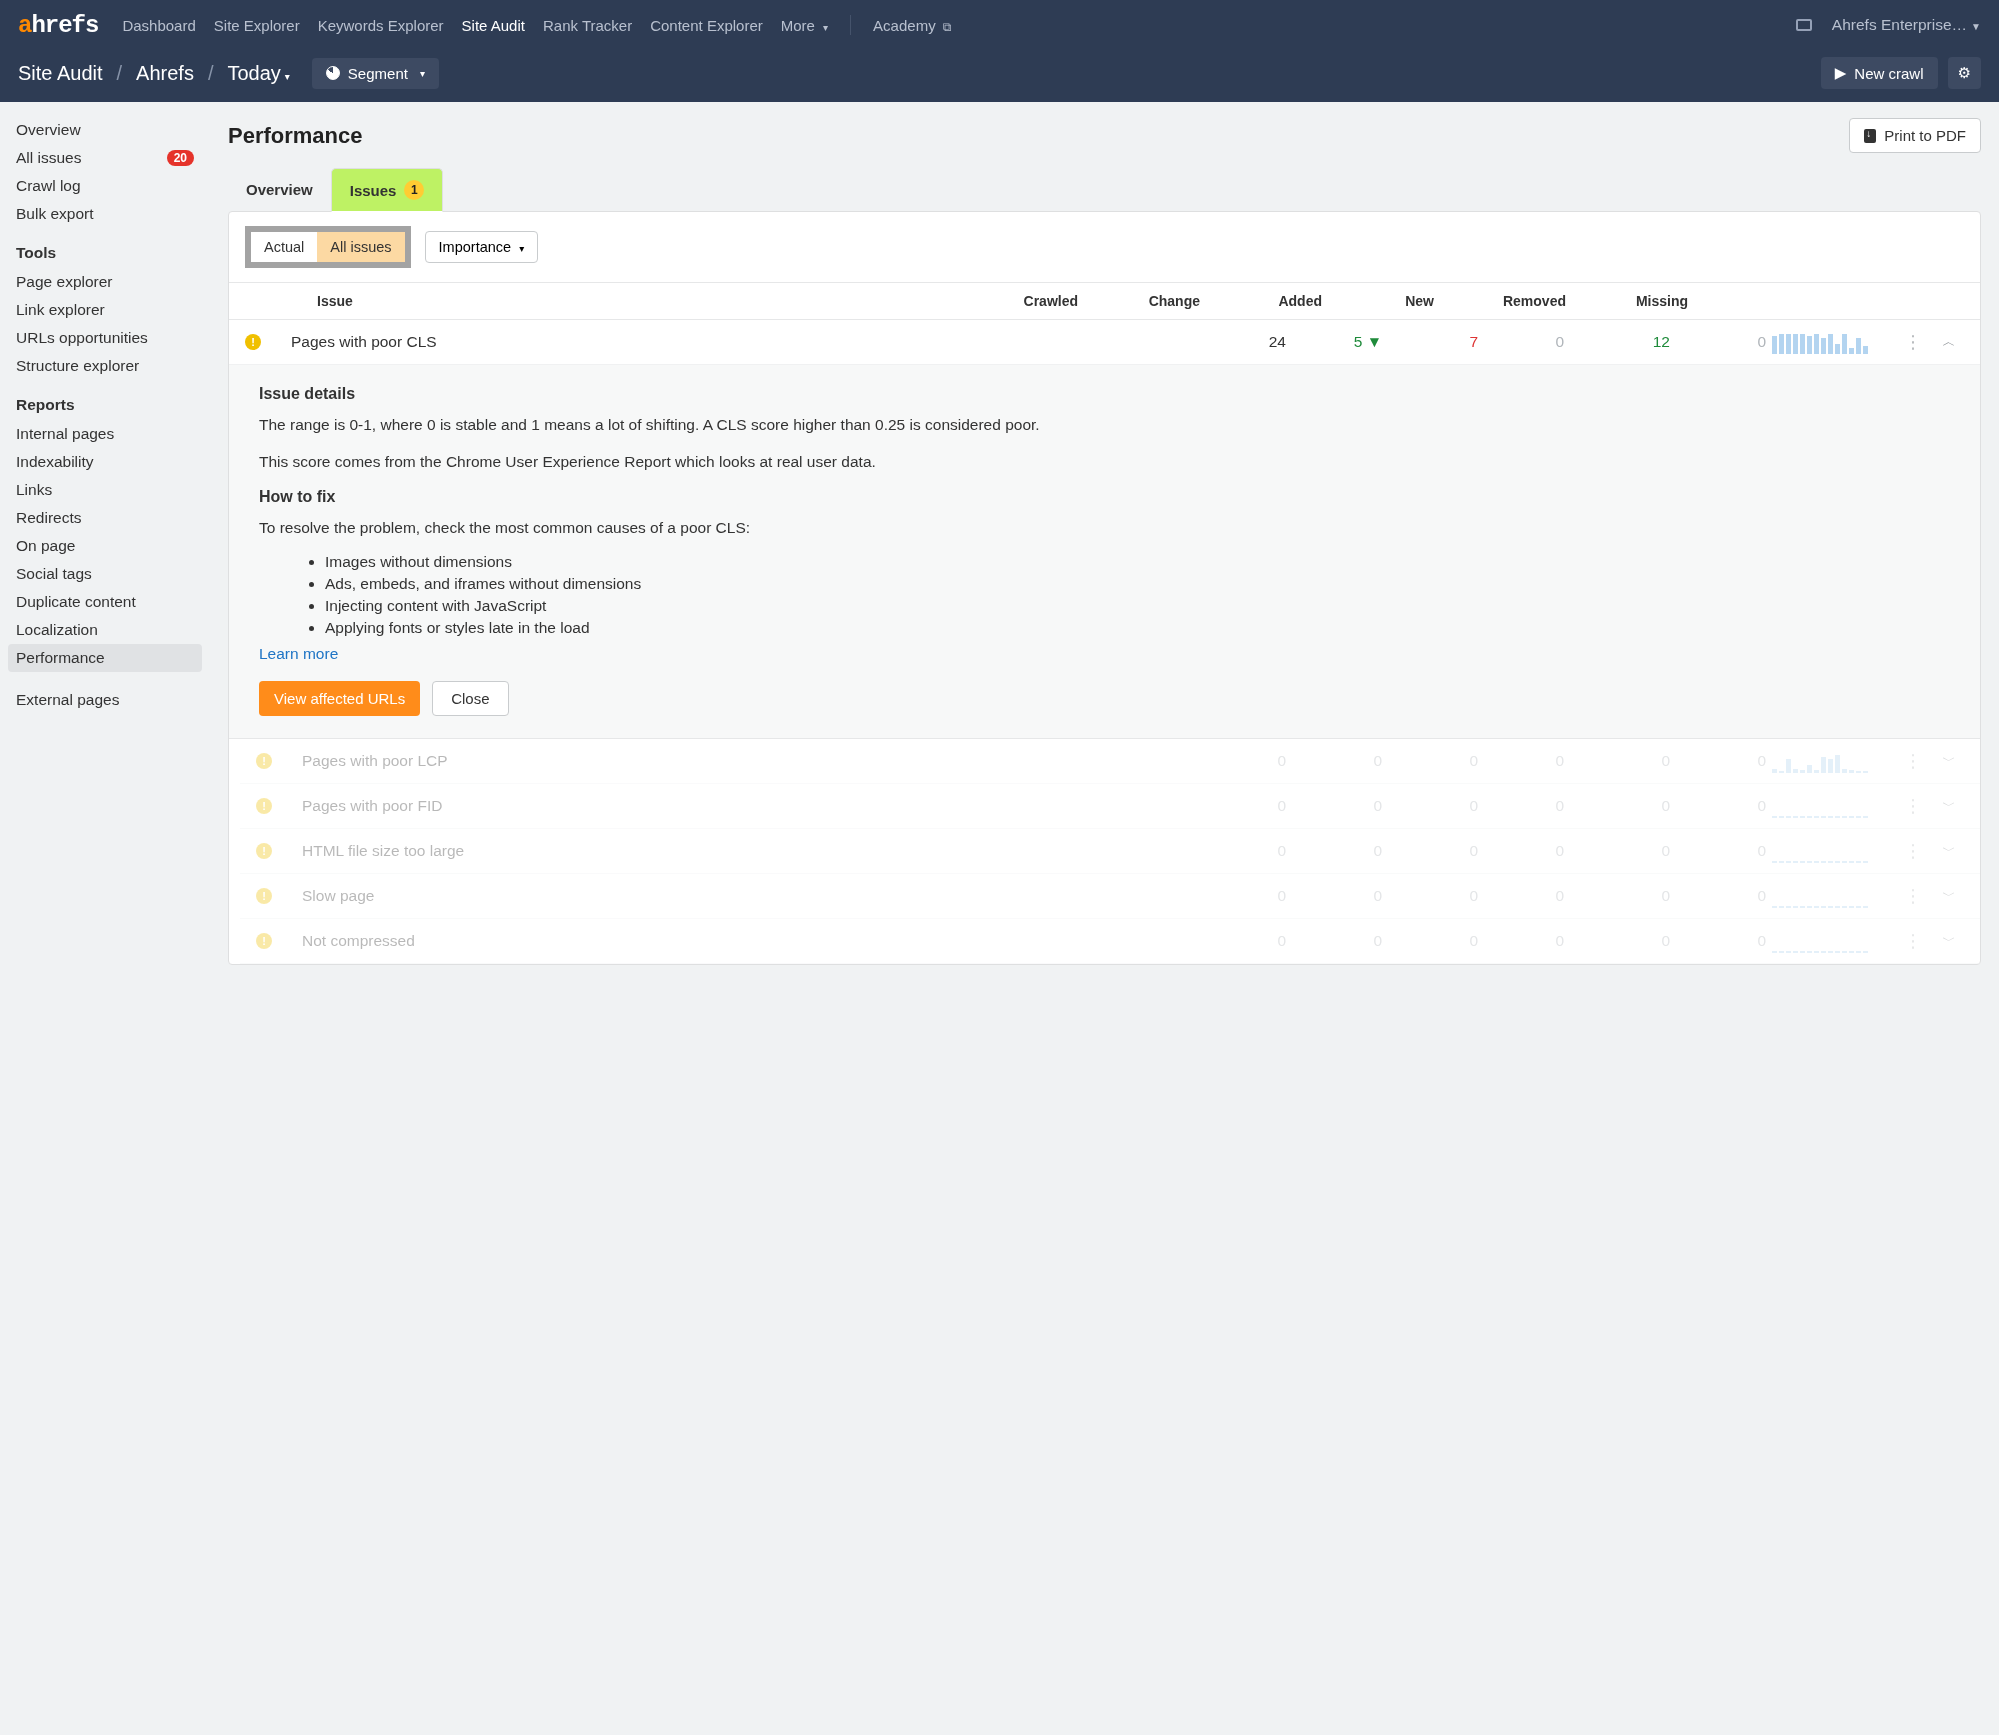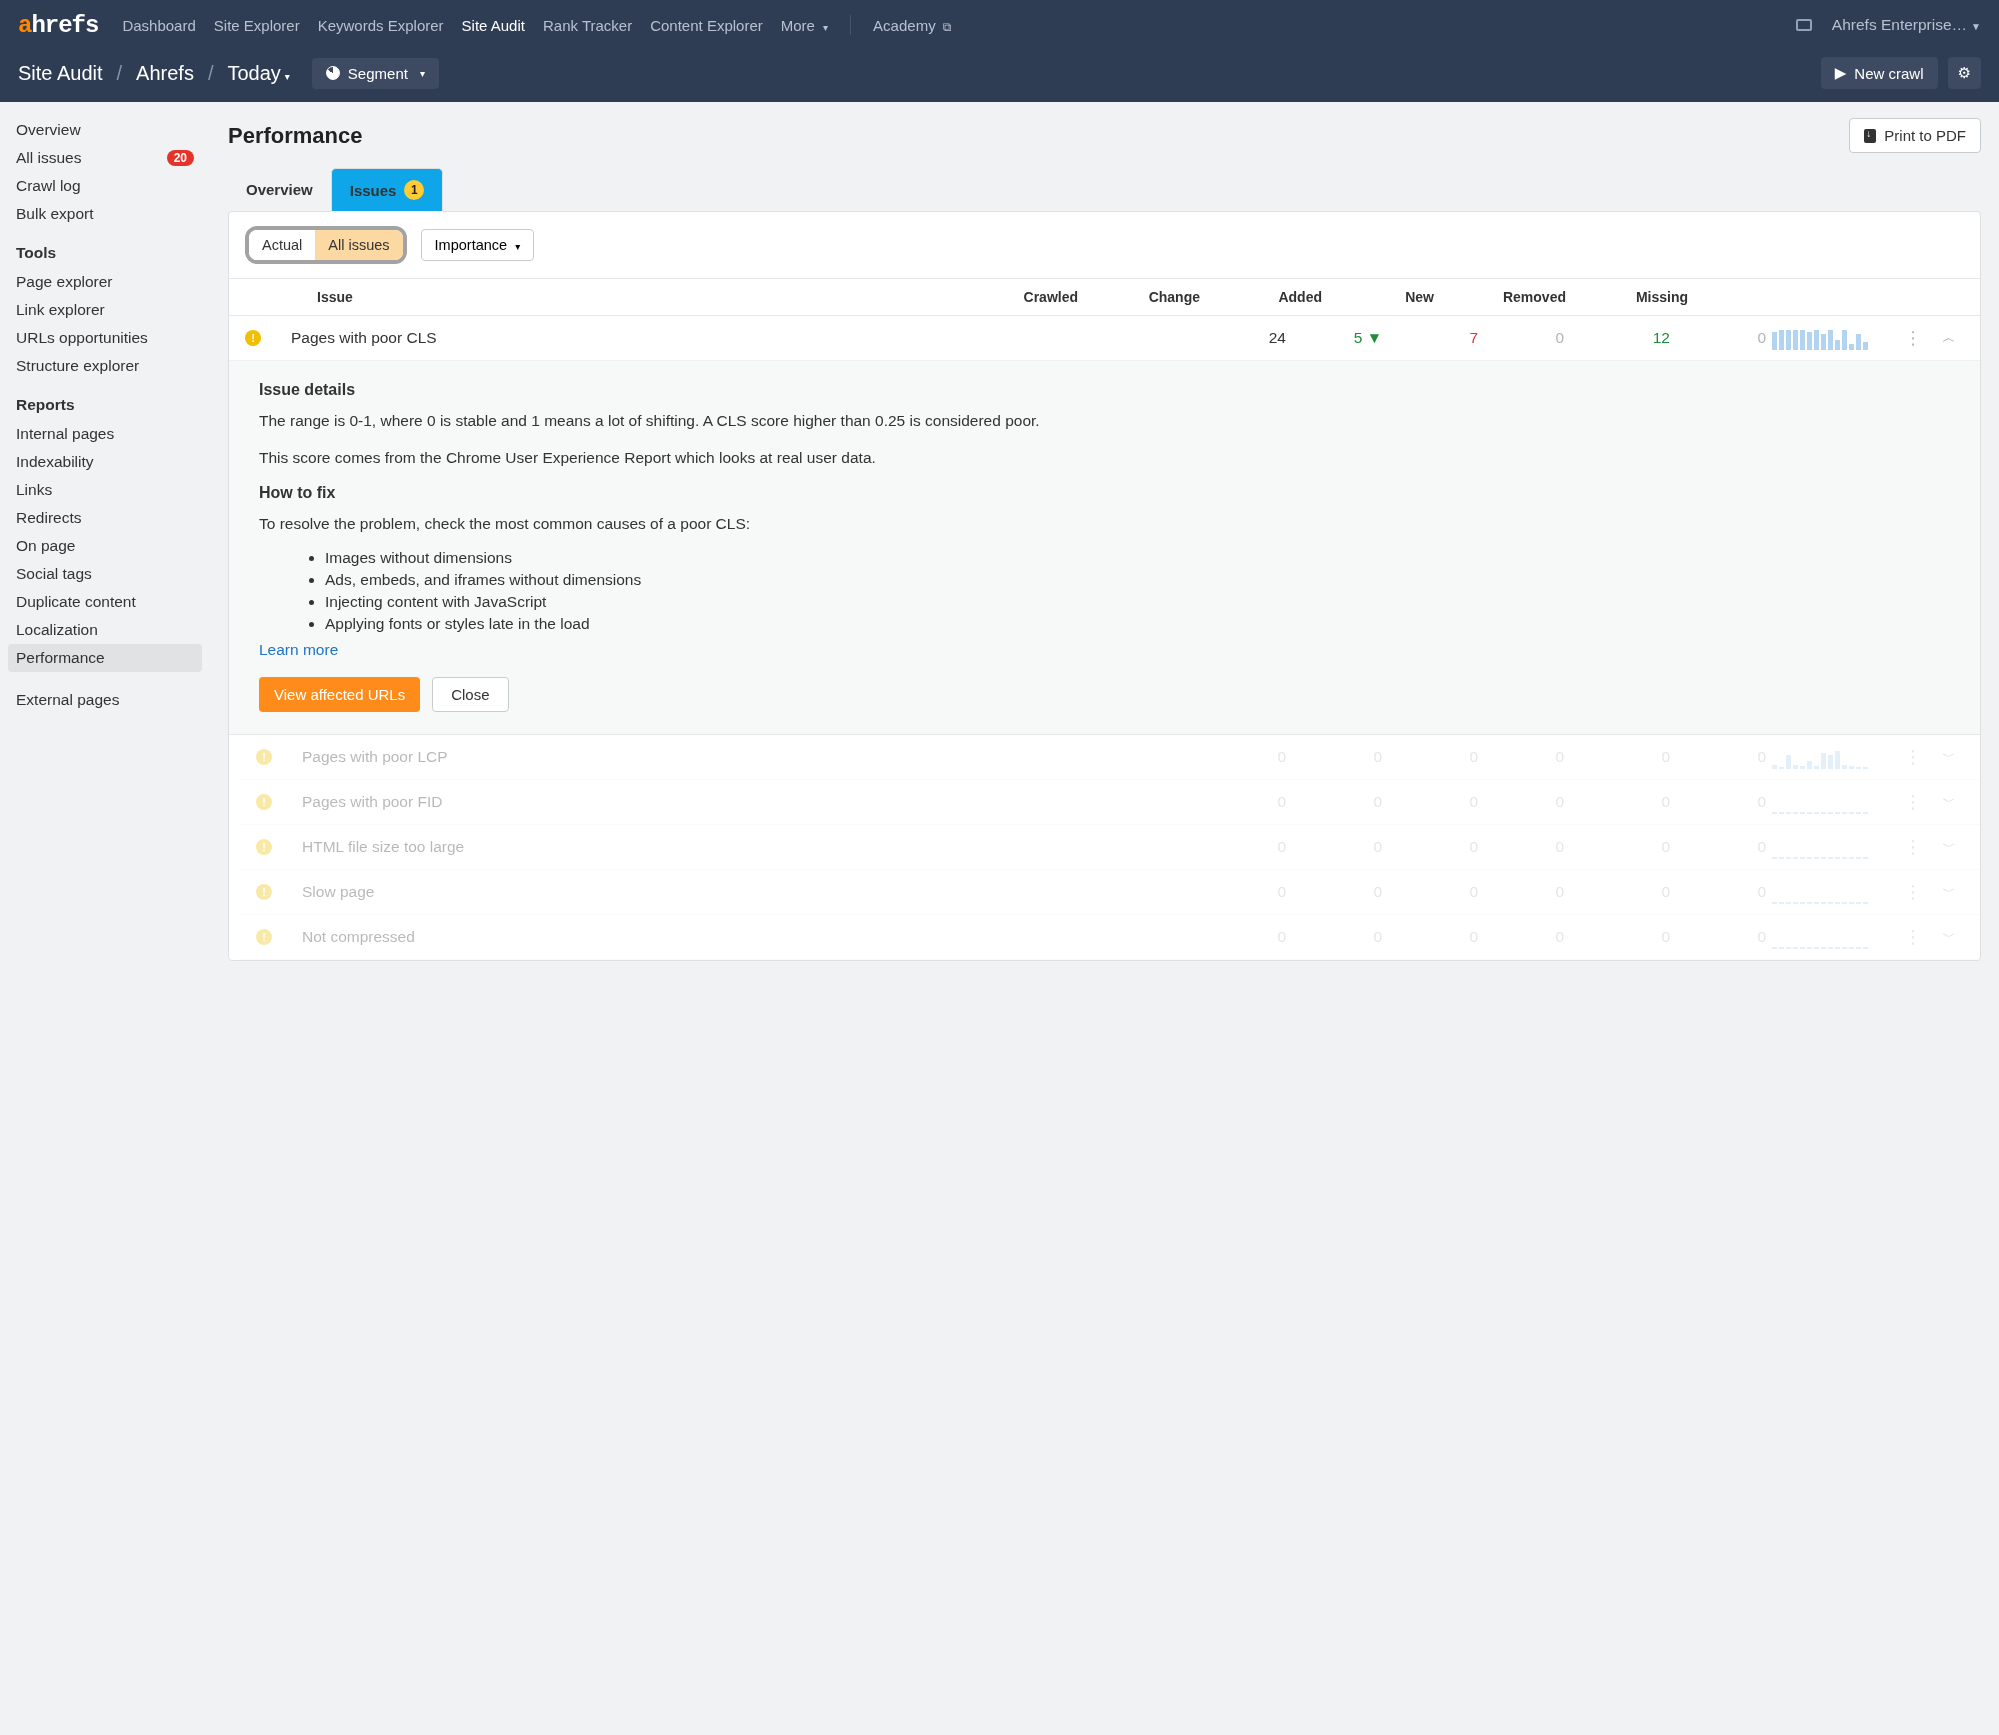--- a/index.html
+++ b/index.html
@@ -112,34 +112,34 @@
     width:12px; height:14px; background:#333; border-radius:2px; position:relative;
   }
   .pdf-icon::after { content:"↓"; color:#fff; font-size:10px; position:absolute; left:2px; top:-1px; }
 
   .tabs { display:flex; padding:0 18px; align-items:center; border-bottom:none; }
   .tab {
     padding:11px 18px; font-size:15px; cursor:pointer; font-weight:600;
     color:#333; display:flex; align-items:center; gap:8px;
   }
   .tab.active {
-    background:#0ea5e9; border:1px solid #dedfe0; border-bottom:1px solid #fff;
+    background:#bef264; border:1px solid #dedfe0; border-bottom:1px solid #fff;
     border-radius:5px 5px 0 0; position:relative; top:1px;
   }
   .badge-yellow {
     background:#ffcc33; color:#222; border-radius:50%; width:20px; height:20px;
     display:inline-flex; align-items:center; justify-content:center; font-size:12px;
     font-weight:700;
   }
 
   .panel {
     background:#fff; border:1px solid #dedfe0; margin:0 18px 18px; border-radius:4px;
   }
   .filterbar { padding:14px 16px; display:flex; gap:14px; align-items:center; }
-  .seg-group { display:flex; border:4px solid #a3a3a3; border-radius:12px; overflow:hidden; }
+  .seg-group { display:flex; border:6px solid #a3a3a3; border-radius:0; overflow:hidden; }
   .seg-group button { border:none; padding:7px 13px; font-size:14.5px; cursor:pointer; background:#fff; color:#333; }
   .seg-group button.on { background:#fcd9a3; }
   .imp-btn { border:1px solid #c9ccce; border-radius:4px; padding:7px 13px; background:#fff; cursor:pointer; font-size:14.5px; }
 
   .tbl-head, .row {
     display:grid;
     grid-template-columns: 40px 1fr 90px 90px 90px 80px 100px 90px 120px 30px 30px;
     align-items:center;
     padding: 10px 16px;
     gap: 6px;

